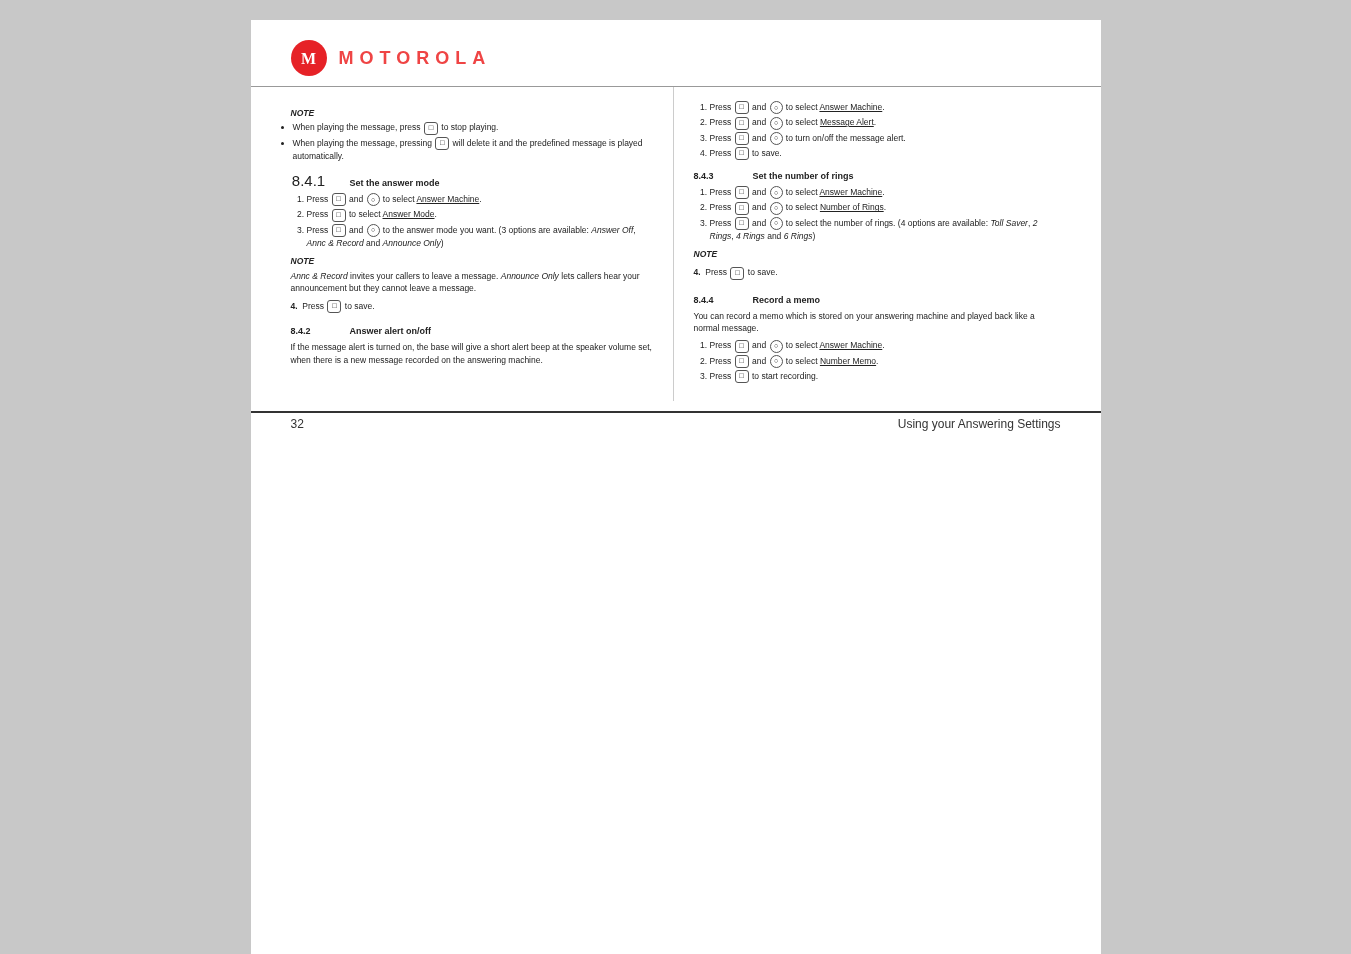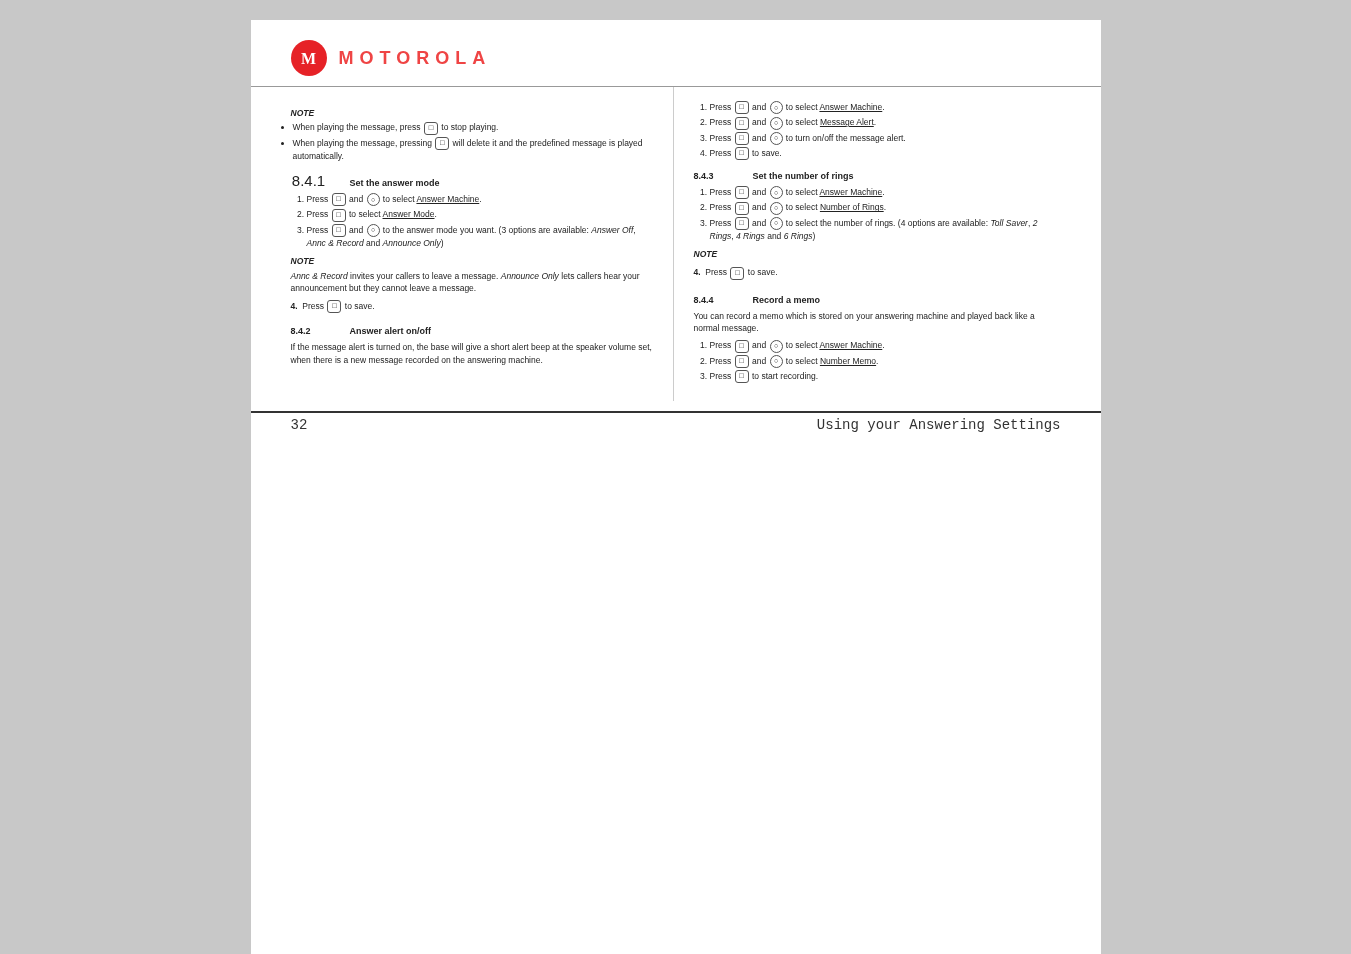--- a/index.html
+++ b/index.html
@@ -134,23 +134,22 @@
       margin: 0 1px;
     }
     .footer-bar {
       border-top: 2px solid #333;
       display: flex;
       justify-content: space-between;
       padding: 4px 40px;
       margin-top: 10px;
     }
     .footer-bar span {
-      font-size: 14px;
+      font-size: 12px;
       color: #333;
-      font-family: Liberation Mono, monospace;
     }
     .section-row {
       display: flex;
       align-items: baseline;
       gap: 23px;
     }
     .section-number {
       font-size: 12px;
       font-weight: bold;
       min-width: 30px;

